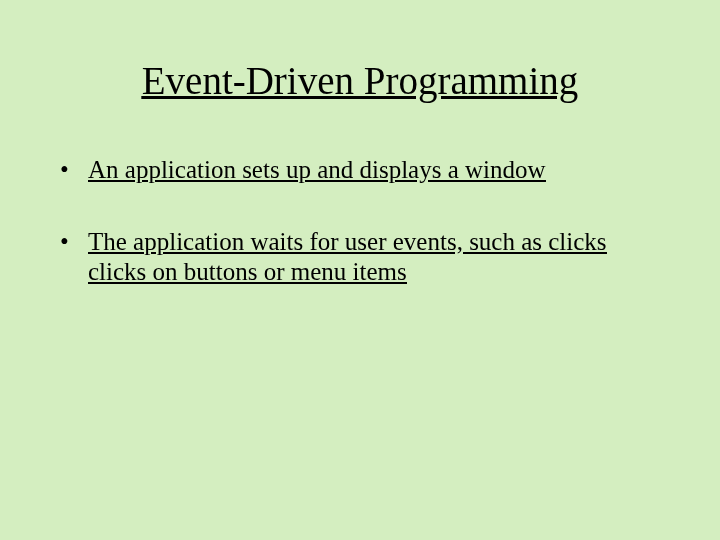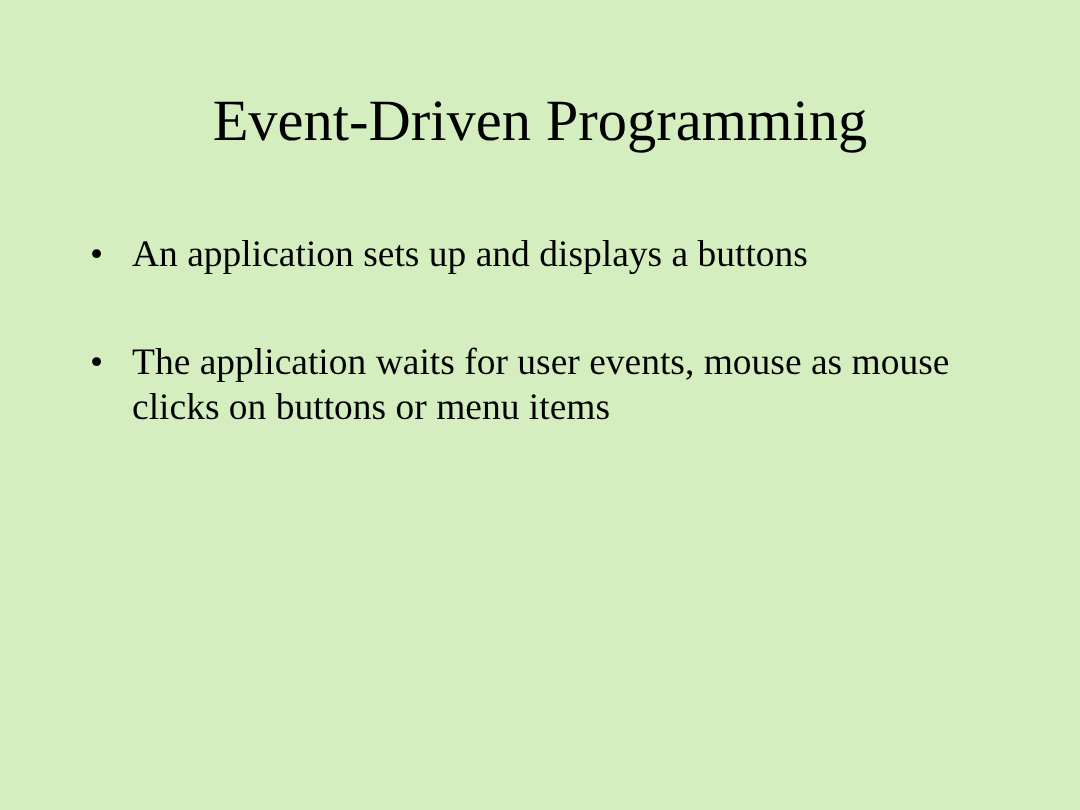--- a/index.html
+++ b/index.html
@@ -1,18 +1,19 @@
 <!DOCTYPE html>
 <html><head>
   <meta charset="utf-8">
   <style>
     * {
       margin: 0;
       padding: 0;
       box-sizing: border-box;
+      text-decoration: underline;
     }
     body {
       width: 720px;
       height: 540px;
       background-color: #d4eec0;
       font-family: 'Times New Roman', Times, serif;
       color: #000000;
       overflow: hidden;
     }
     .slide {
@@ -44,16 +45,16 @@
       top: 0;
       font-size: 25px;
     }
   </style>
 </head>
 <body>
 
 <div class="slide">
   <h1 class="title">Event-Driven Programming</h1>
   <ul class="bullets">
-    <li>An application sets up and displays a buttons</li>
-    <li>The application waits for user events, mouse as mouse clicks on buttons or menu items</li>
+    <li>An application sets up and displays a window</li>
+    <li>The application waits for user events, such as clicks clicks on buttons or menu items</li>
   </ul>
 </div>
 
 </body></html>

